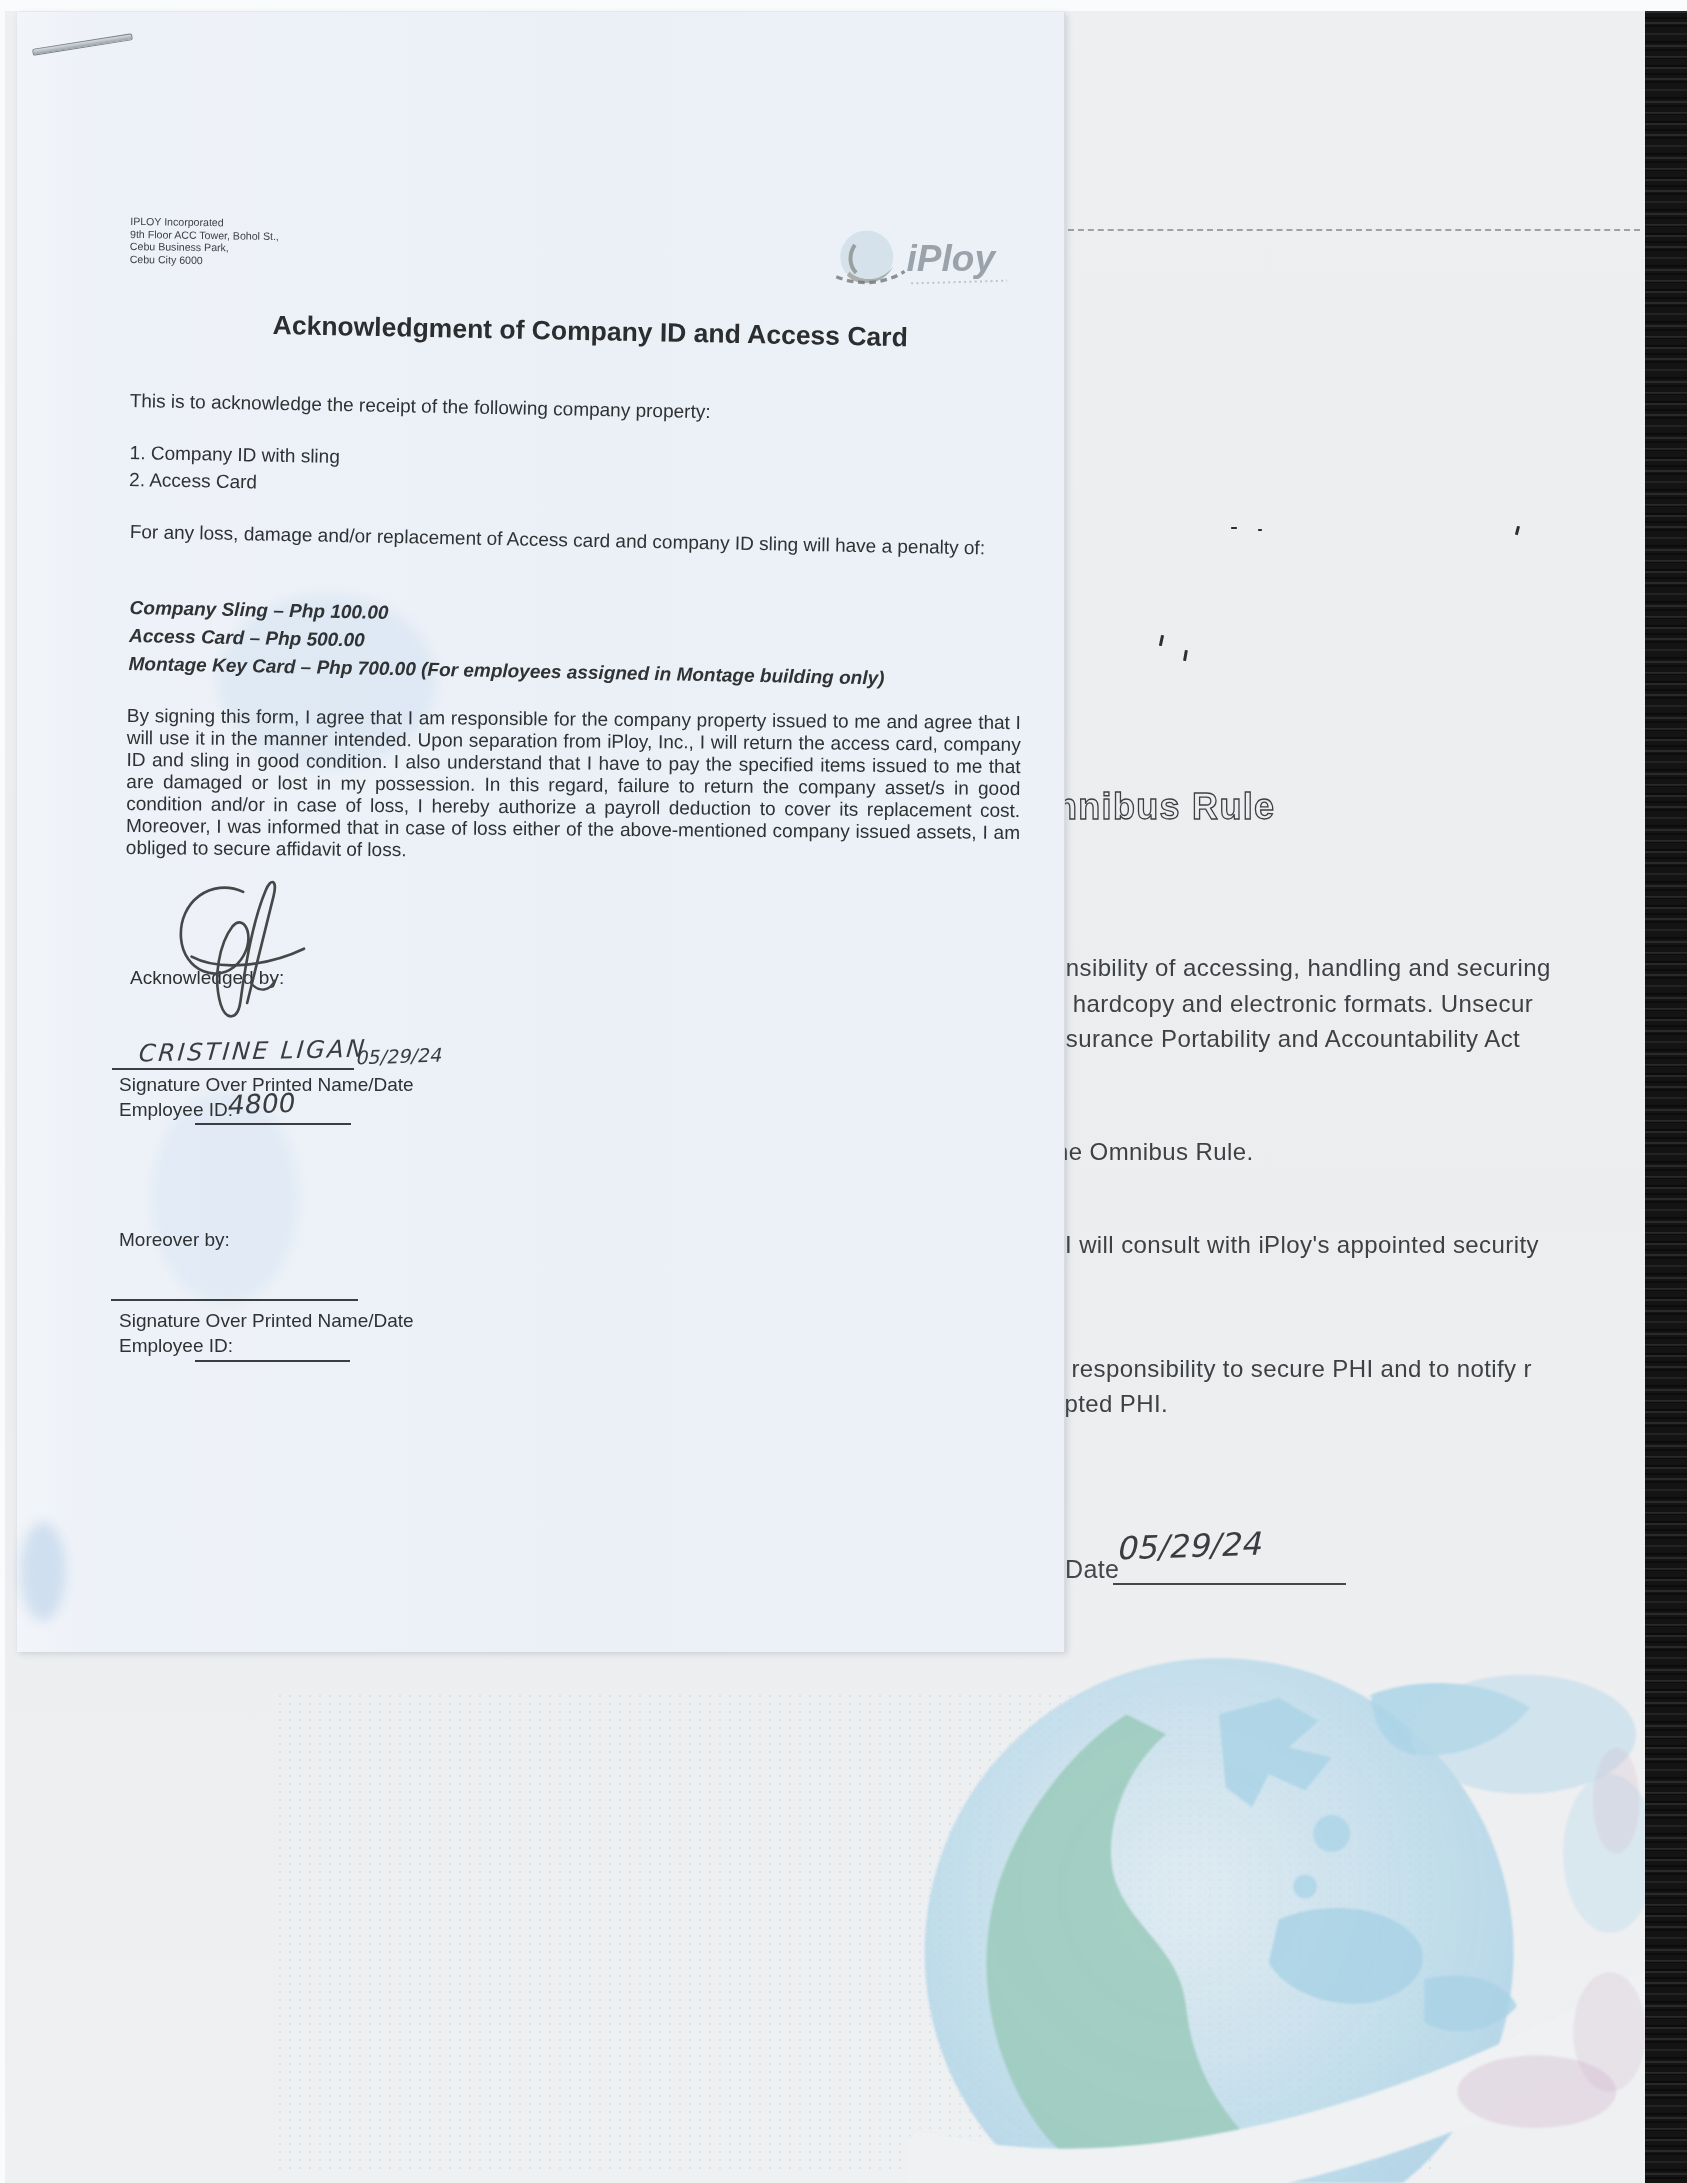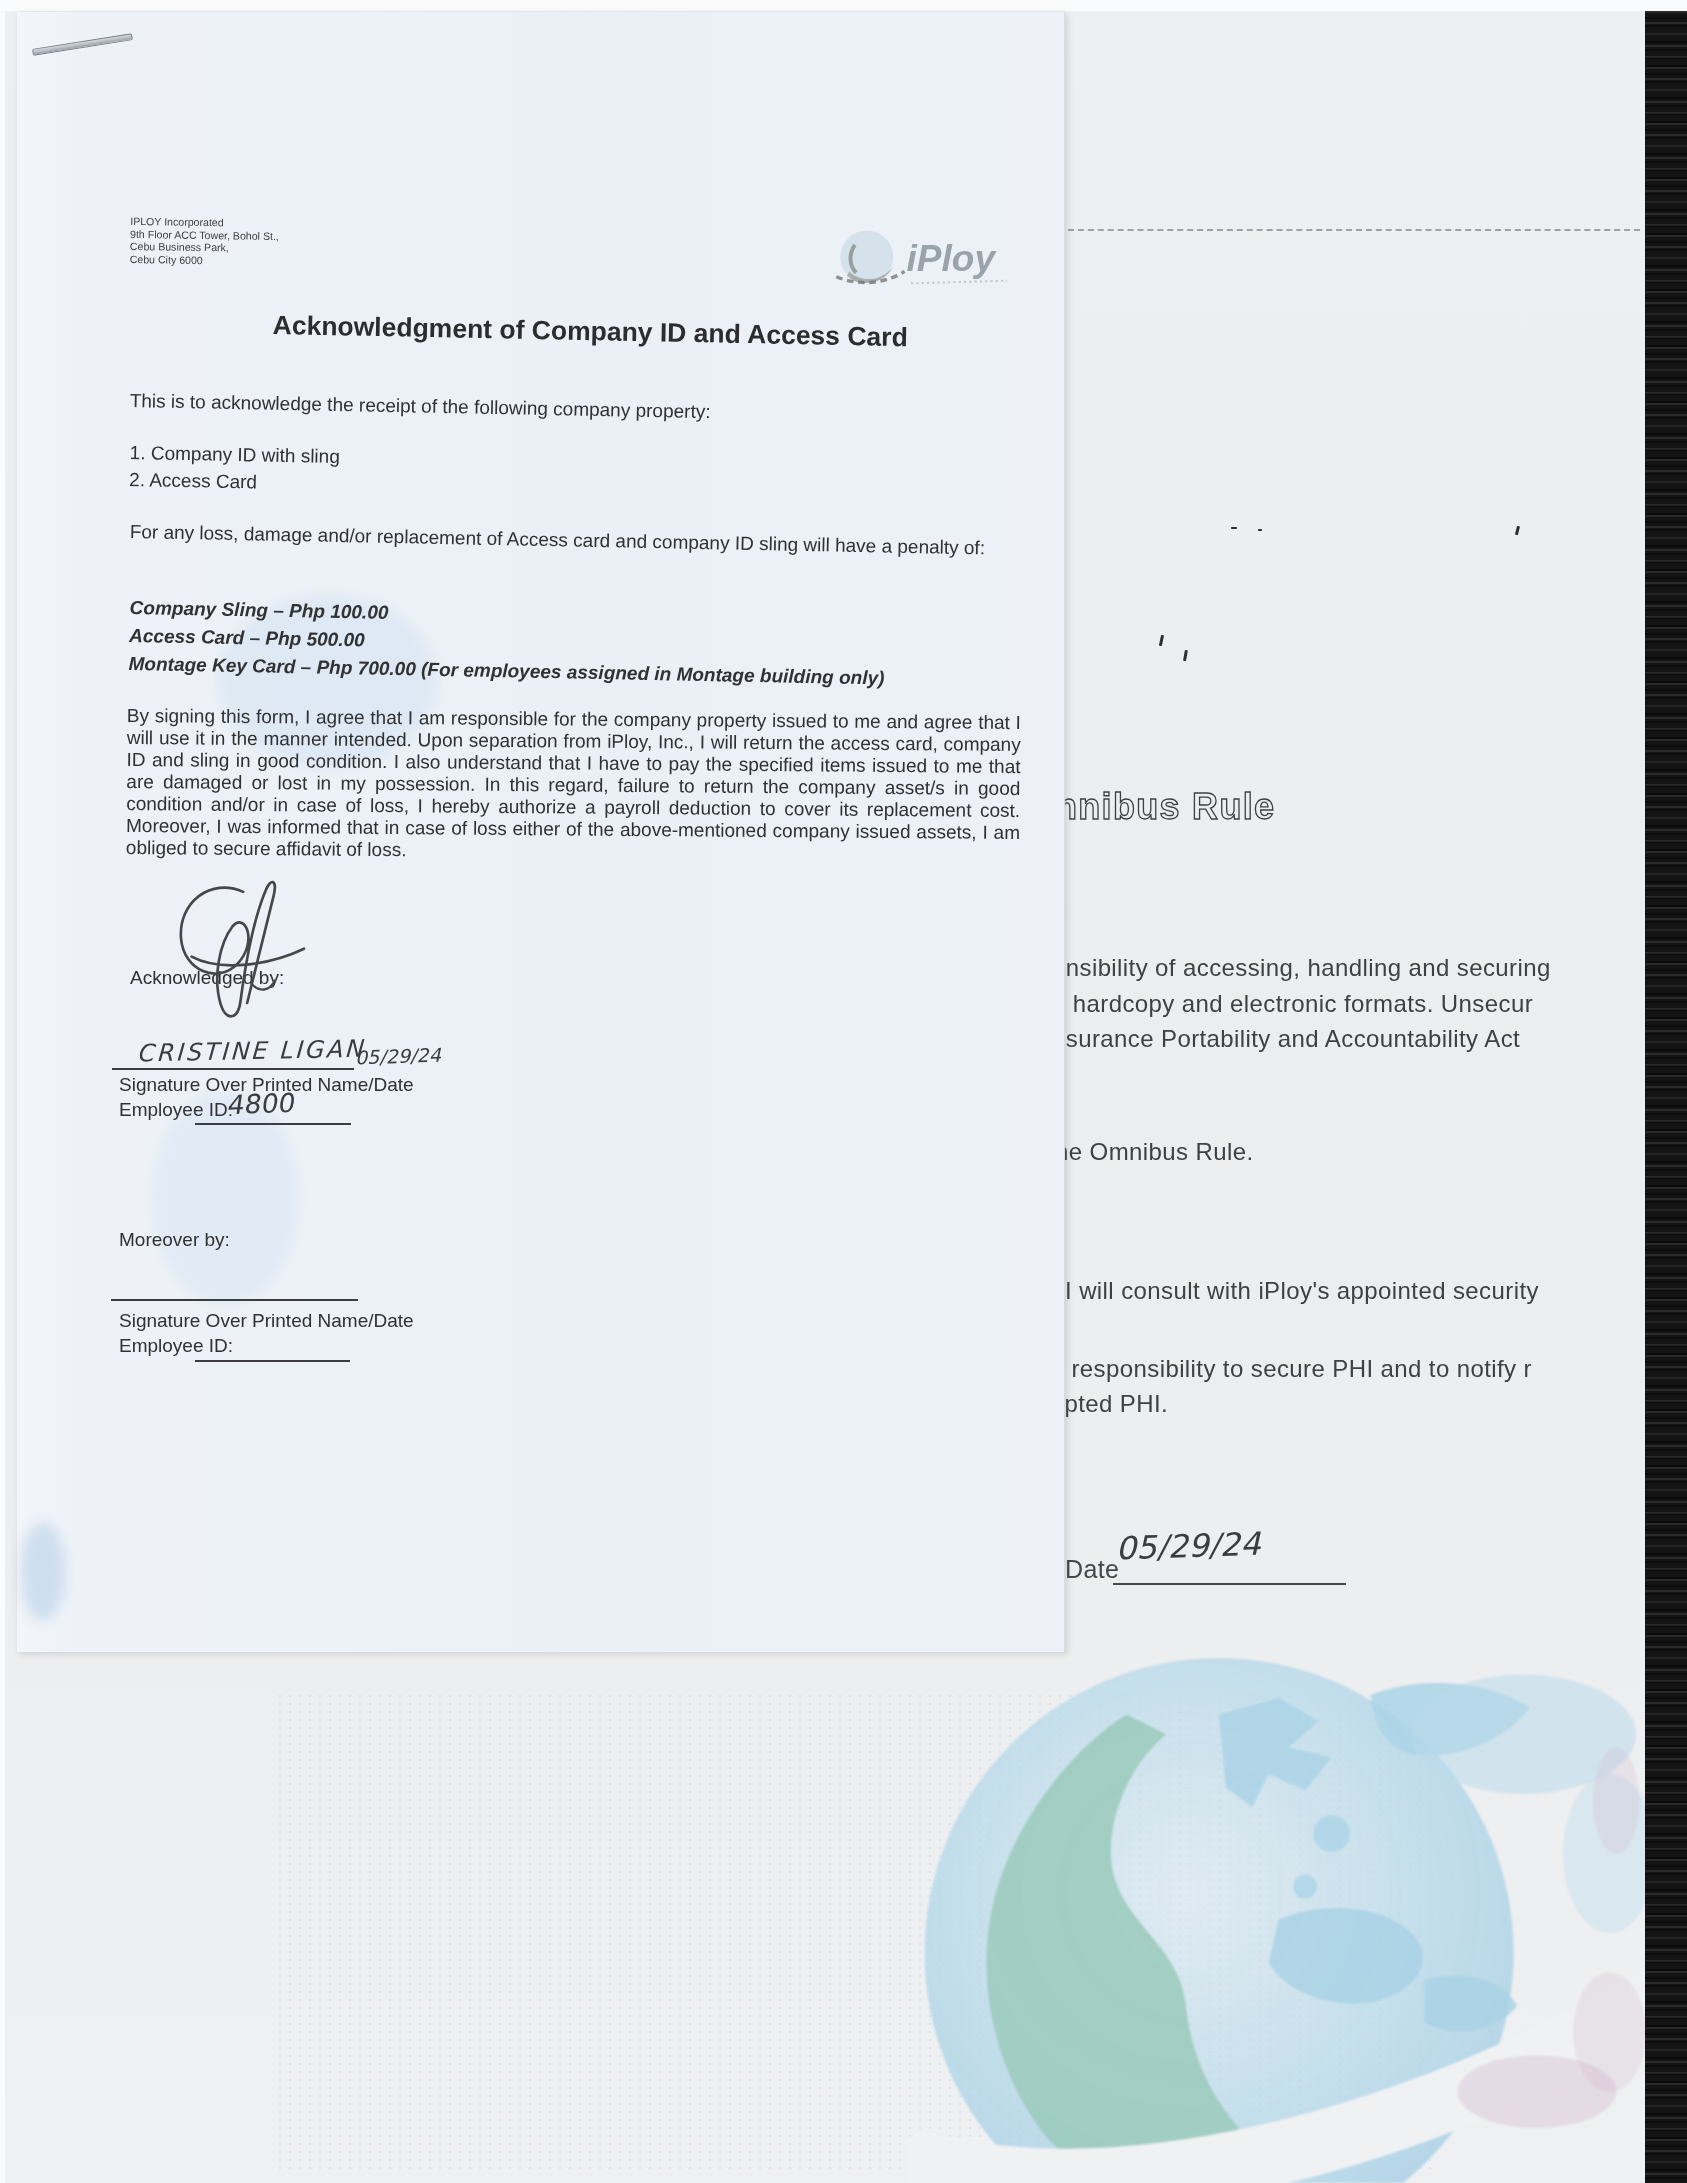--- a/index.html
+++ b/index.html
@@ -57,21 +57,21 @@
   <div class="speck" style="left:1516px;top:526px;width:2.6px;height:8.6px;transform:rotate(14deg);"></div>
   <div class="speck" style="left:1231px;top:527px;width:6px;height:2px;"></div>
   <div class="speck" style="left:1258px;top:529px;width:4px;height:2px;"></div>
 
   <div class="under-item outline-head" style="left:1045px;top:786px;">mnibus Rule</div>
 
   <div class="under-item frag" style="left:1052px;top:954px;">onsibility of accessing, handling and securing</div>
   <div class="under-item frag" style="left:1052px;top:990px;">h hardcopy and electronic formats.  Unsecur</div>
   <div class="under-item frag" style="left:1052px;top:1025px;">nsurance Portability and Accountability Act</div>
   <div class="under-item frag" style="left:1055px;top:1138px;">he Omnibus Rule.</div>
-  <div class="under-item frag" style="left:1065px;top:1231px;margin-top:46px;">I will consult with iPloy's appointed security</div>
+  <div class="under-item frag" style="left:1065px;top:1231px;">I will consult with iPloy's appointed security</div>
   <div class="under-item frag" style="left:1052px;top:1355px;">y responsibility to secure PHI and to notify r</div>
   <div class="under-item frag" style="left:1052px;top:1390px;">ypted PHI.</div>
 
   <div class="under-item frag" style="left:1065px;top:1555px;font-size:25px;color:#44474b;">Date</div>
   <div class="under-item hand" style="left:1119px;top:1527px;font-size:32px;transform:skewX(-14deg) rotate(-2deg);">05/29/24</div>
   <div class="uline" style="left:1113px;top:1583px;width:233px;border-bottom-color:#45474a;"></div>
 
   <div class="speckle-field" style="left:278px;top:1694px;width:1158px;height:476px;"></div>
 
   <svg class="under-item" style="left:908px;top:1635px;filter:blur(1px);opacity:.92;" width="738" height="548" viewBox="0 0 1115 828">

